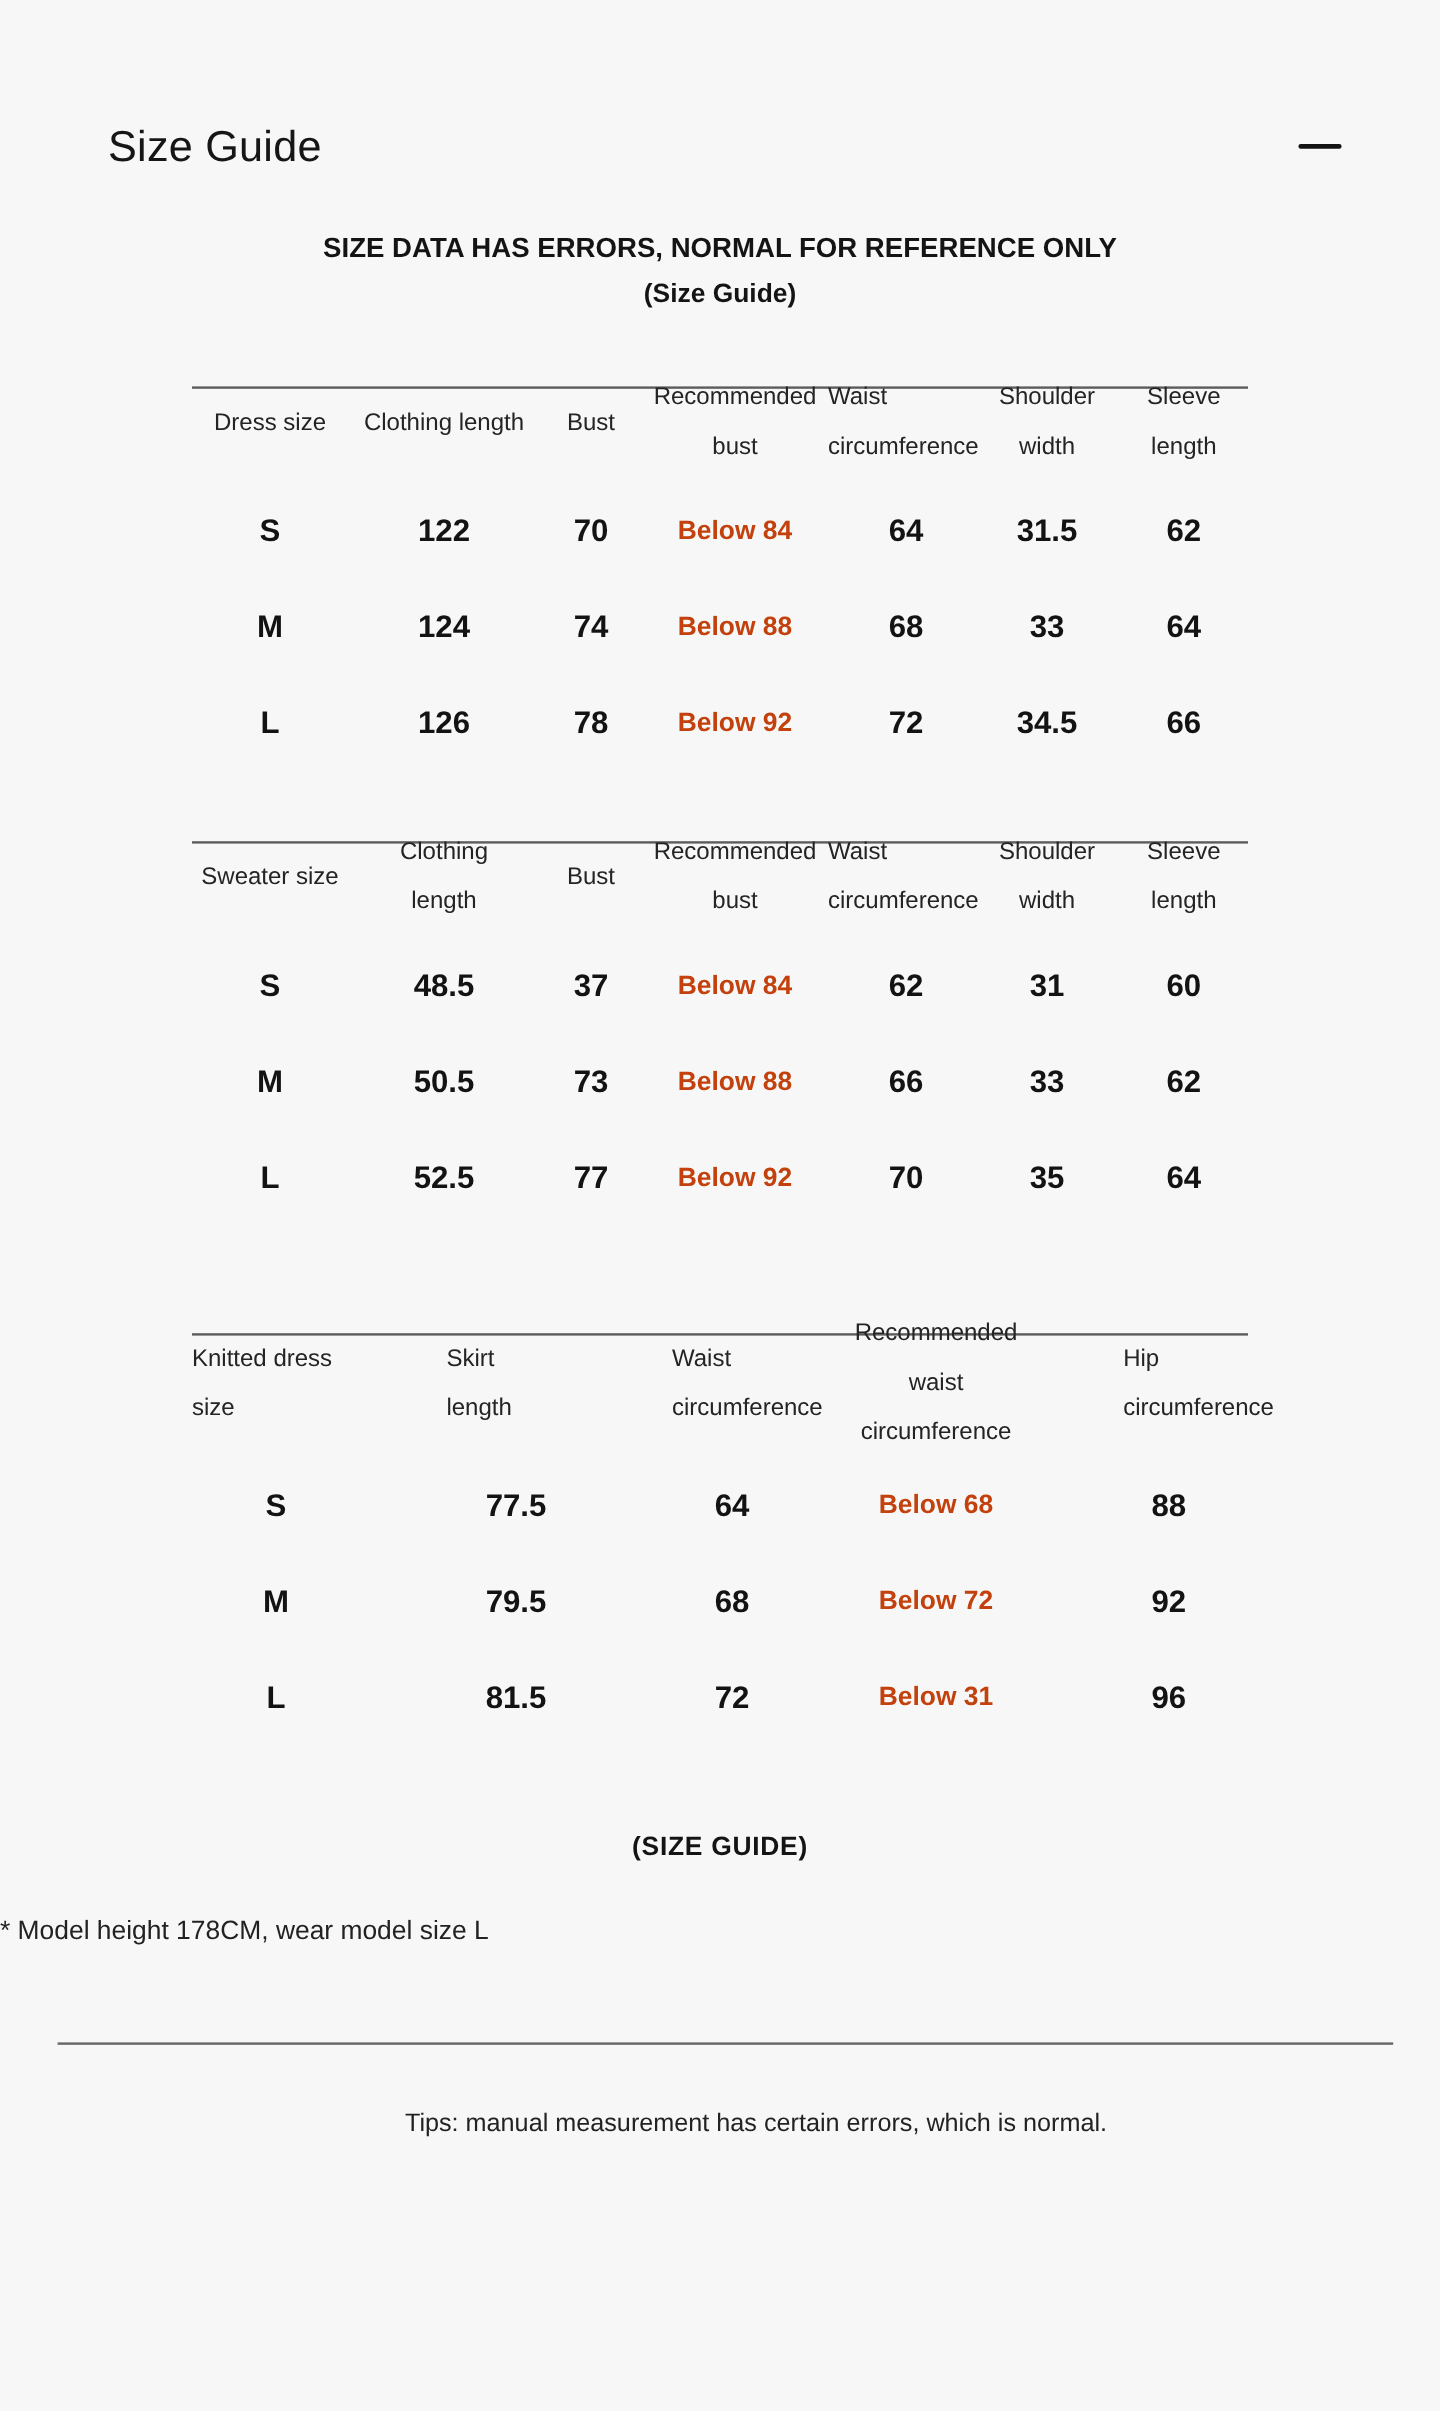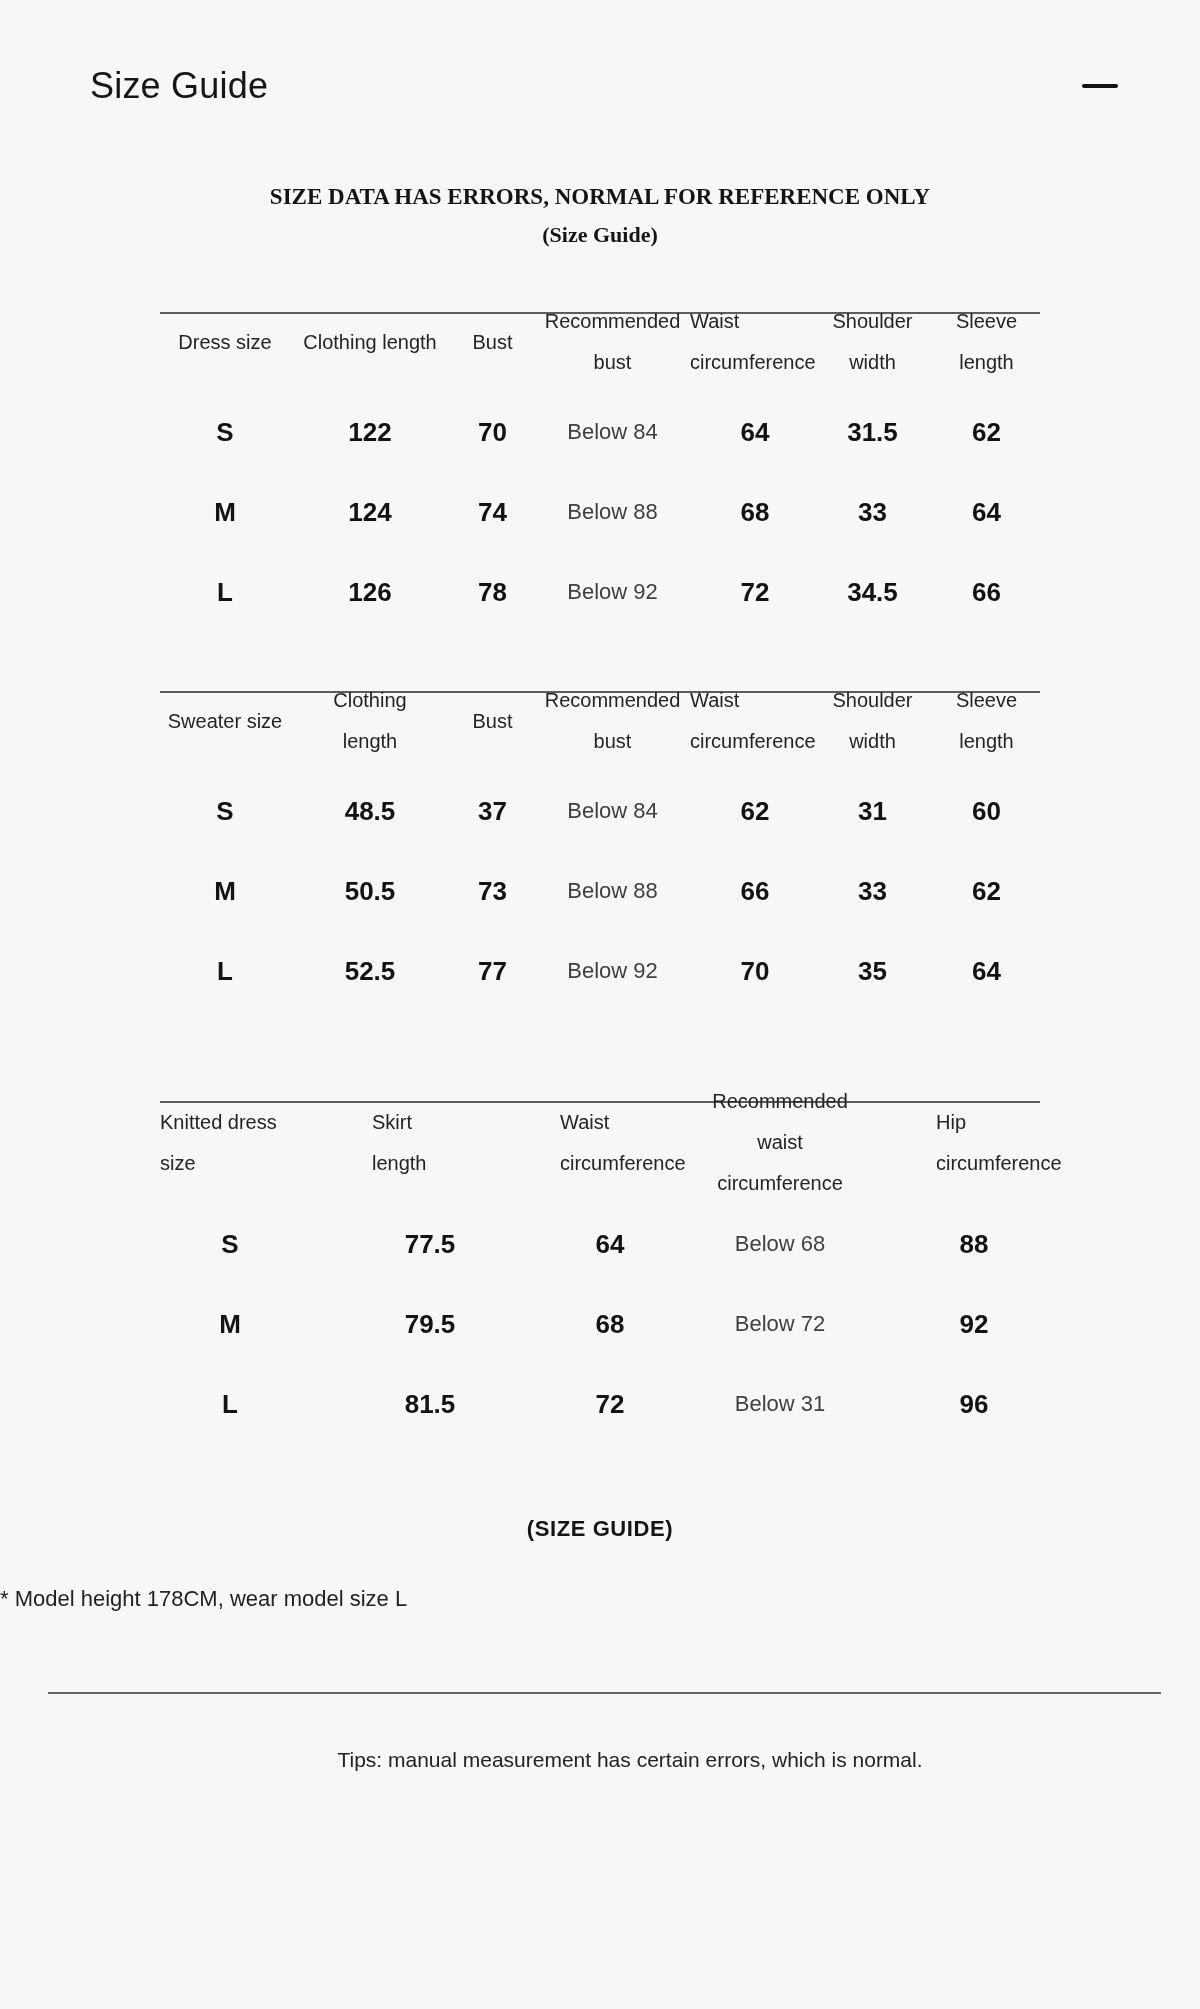--- a/index.html
+++ b/index.html
@@ -11,21 +11,21 @@
     color: #1b1b1b;
     overflow: hidden;
     position: relative;
   }
 
   
   .page-header {
     display: flex;
     justify-content: space-between;
     align-items: center;
-    padding: 64px 80px 0 90px;
+    padding: 100px 80px 0 90px;
     height: 44px;
   }
   .page-title {
     font-size: 36px;
     font-weight: 400;
     color: #161616;
     letter-spacing: 0.2px;
   }
   .minimize-button {
     width: 40px;
@@ -37,21 +37,21 @@
   }
   .minus-icon {
     display: block;
     width: 36px;
     height: 4px;
     background: #131313;
     border-radius: 2px;
   }
 
   
-  .notice { margin-top: 76px; text-align: center; font-family: Liberation Serif, serif; }
+  .notice { margin-top: 49px; text-align: center; }
   .notice-line1 { font-size: 23px; font-weight: 700; color: #141414; }
   .notice-line2 { margin-top: 12px; font-size: 22px; font-weight: 700; color: #141414; }
 
   
   .tables-wrap { width: 888px; margin-left: 160px; }
 
   .size-table { position: relative; }
   .table-dress   { margin-top: 44px; }
   .table-sweater { margin-top: 39px; }
   .table-knitted { margin-top: 70px; }
@@ -97,22 +97,22 @@
     display: grid;
     align-items: center;
     height: 80px;
     text-align: center;
     font-size: 26px;
     font-weight: 700;
     color: #131313;
   }
   .t-row .soft {
     font-size: 22px;
-    font-weight: 400;
-    color: #404040;
+    font-weight: 700;
+    color: #c2410c;
   }
 
   
   .caption {
     margin-top: 72px;
     text-align: center;
     font-size: 22px;
     font-weight: 700;
     letter-spacing: 0.6px;
     color: #141414;

